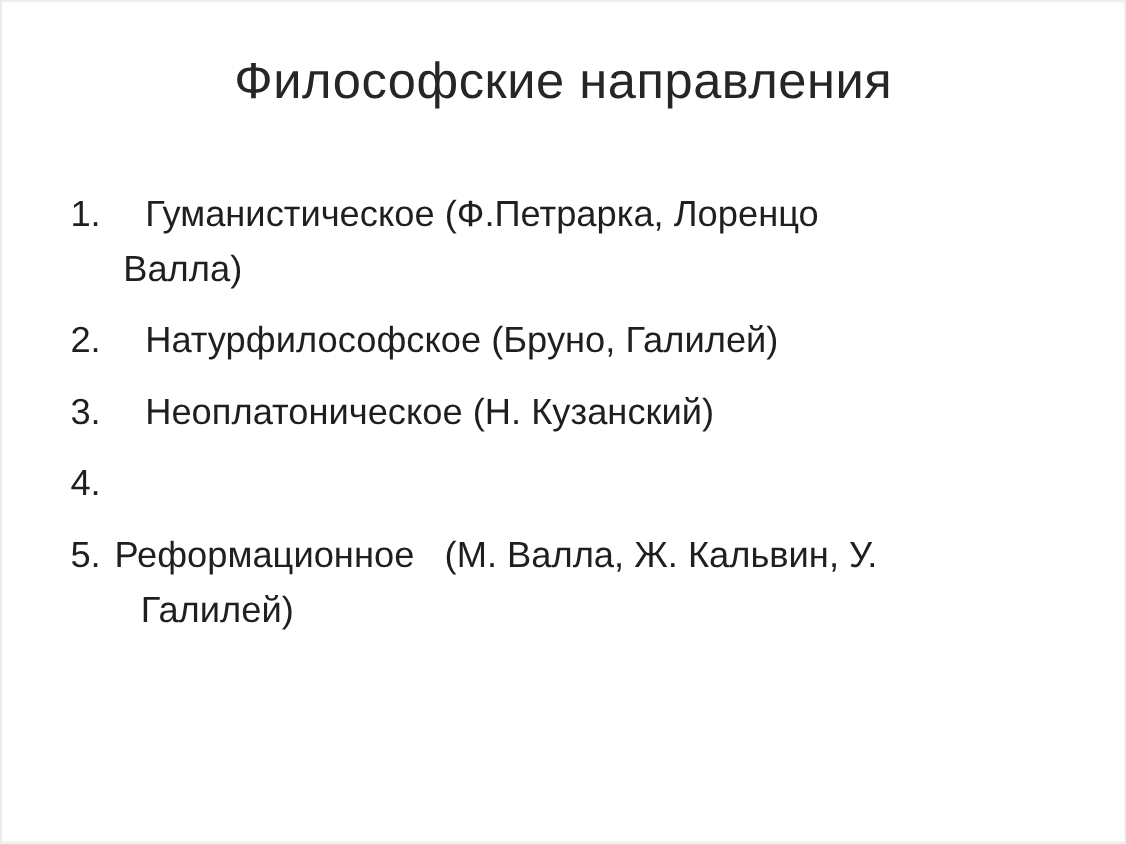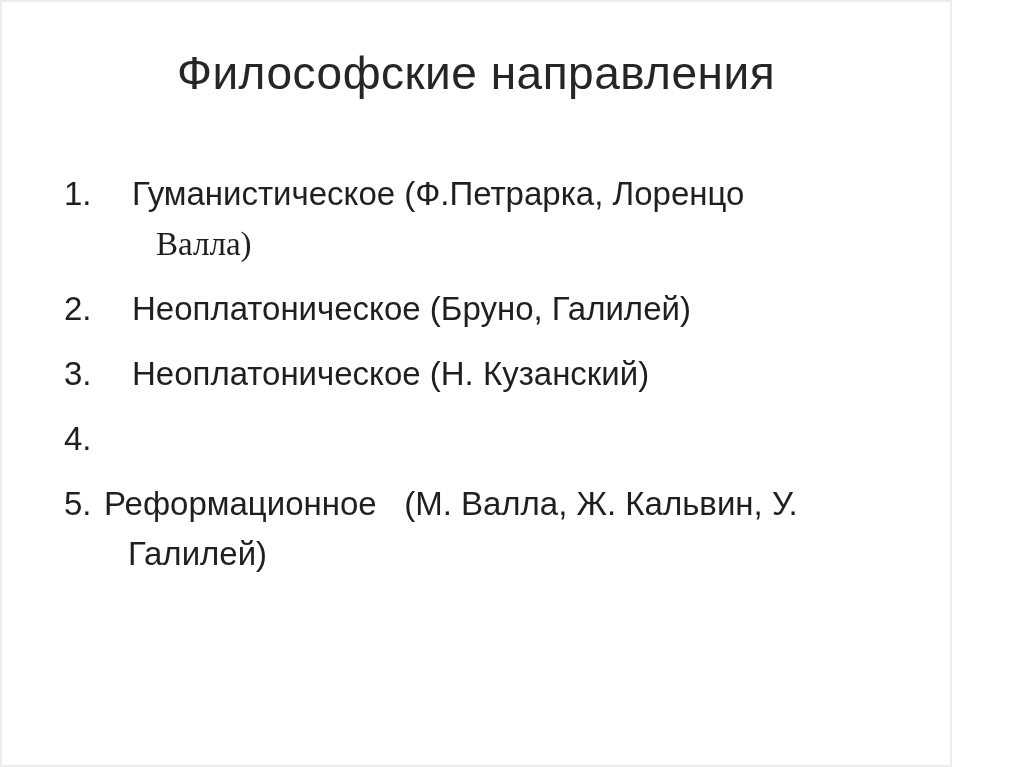--- a/index.html
+++ b/index.html
@@ -2,21 +2,21 @@
 <html><head>
 <meta charset="utf-8">
 <style>
   html, body {
     margin: 0;
     padding: 0;
     background: #ffffff;
   }
   .slide {
     position: relative;
-    width: 952px;
+    width: 1024px;
     height: 767px;
     box-sizing: border-box;
     background: #ffffff;
     border: 2px solid #ededed;
     font-family: "Liberation Sans", "DejaVu Sans", sans-serif;
     color: #1f1f1f;
     overflow: hidden;
   }
   .title {
     margin: 44px 20px 0 20px;
@@ -46,21 +46,21 @@
     flex: 0 0 auto;
     white-space: pre;
   }
   .item.indent-wide .marker   { width: 68px; }
   .item.indent-narrow .marker { width: 40px; }
   .line {
     white-space: pre;
     text-align: right;
   }
   .cont { display: block; }
-  .item.indent-wide   .cont { margin-left: 92px; font-family: Liberation Serif, serif; }
+  .item.indent-wide   .cont { margin-left: 48px; }
   .item.indent-narrow .cont { margin-left: 64px; }
 </style>
 </head>
 <body>
 
 <div class="slide">
 
   <h1 class="title">Философские направления</h1>
 
   <div class="list">
@@ -71,21 +71,21 @@
         <span class="line">Гуманистическое (Ф.Петрарка, Лоренцо</span>
       </div>
       <div class="cont">
         <span class="line">Валла)</span>
       </div>
     </div>
 
     <div class="item indent-wide">
       <div class="row">
         <span class="marker">2.</span>
-        <span class="line">Неоплатоническое (Бруно, Галилей)</span>
+        <span class="line">Натурфилософское (Бруно, Галилей)</span>
       </div>
     </div>
 
     <div class="item indent-wide">
       <div class="row">
         <span class="marker">3.</span>
         <span class="line">Неоплатоническое (Н. Кузанский)</span>
       </div>
     </div>
 

